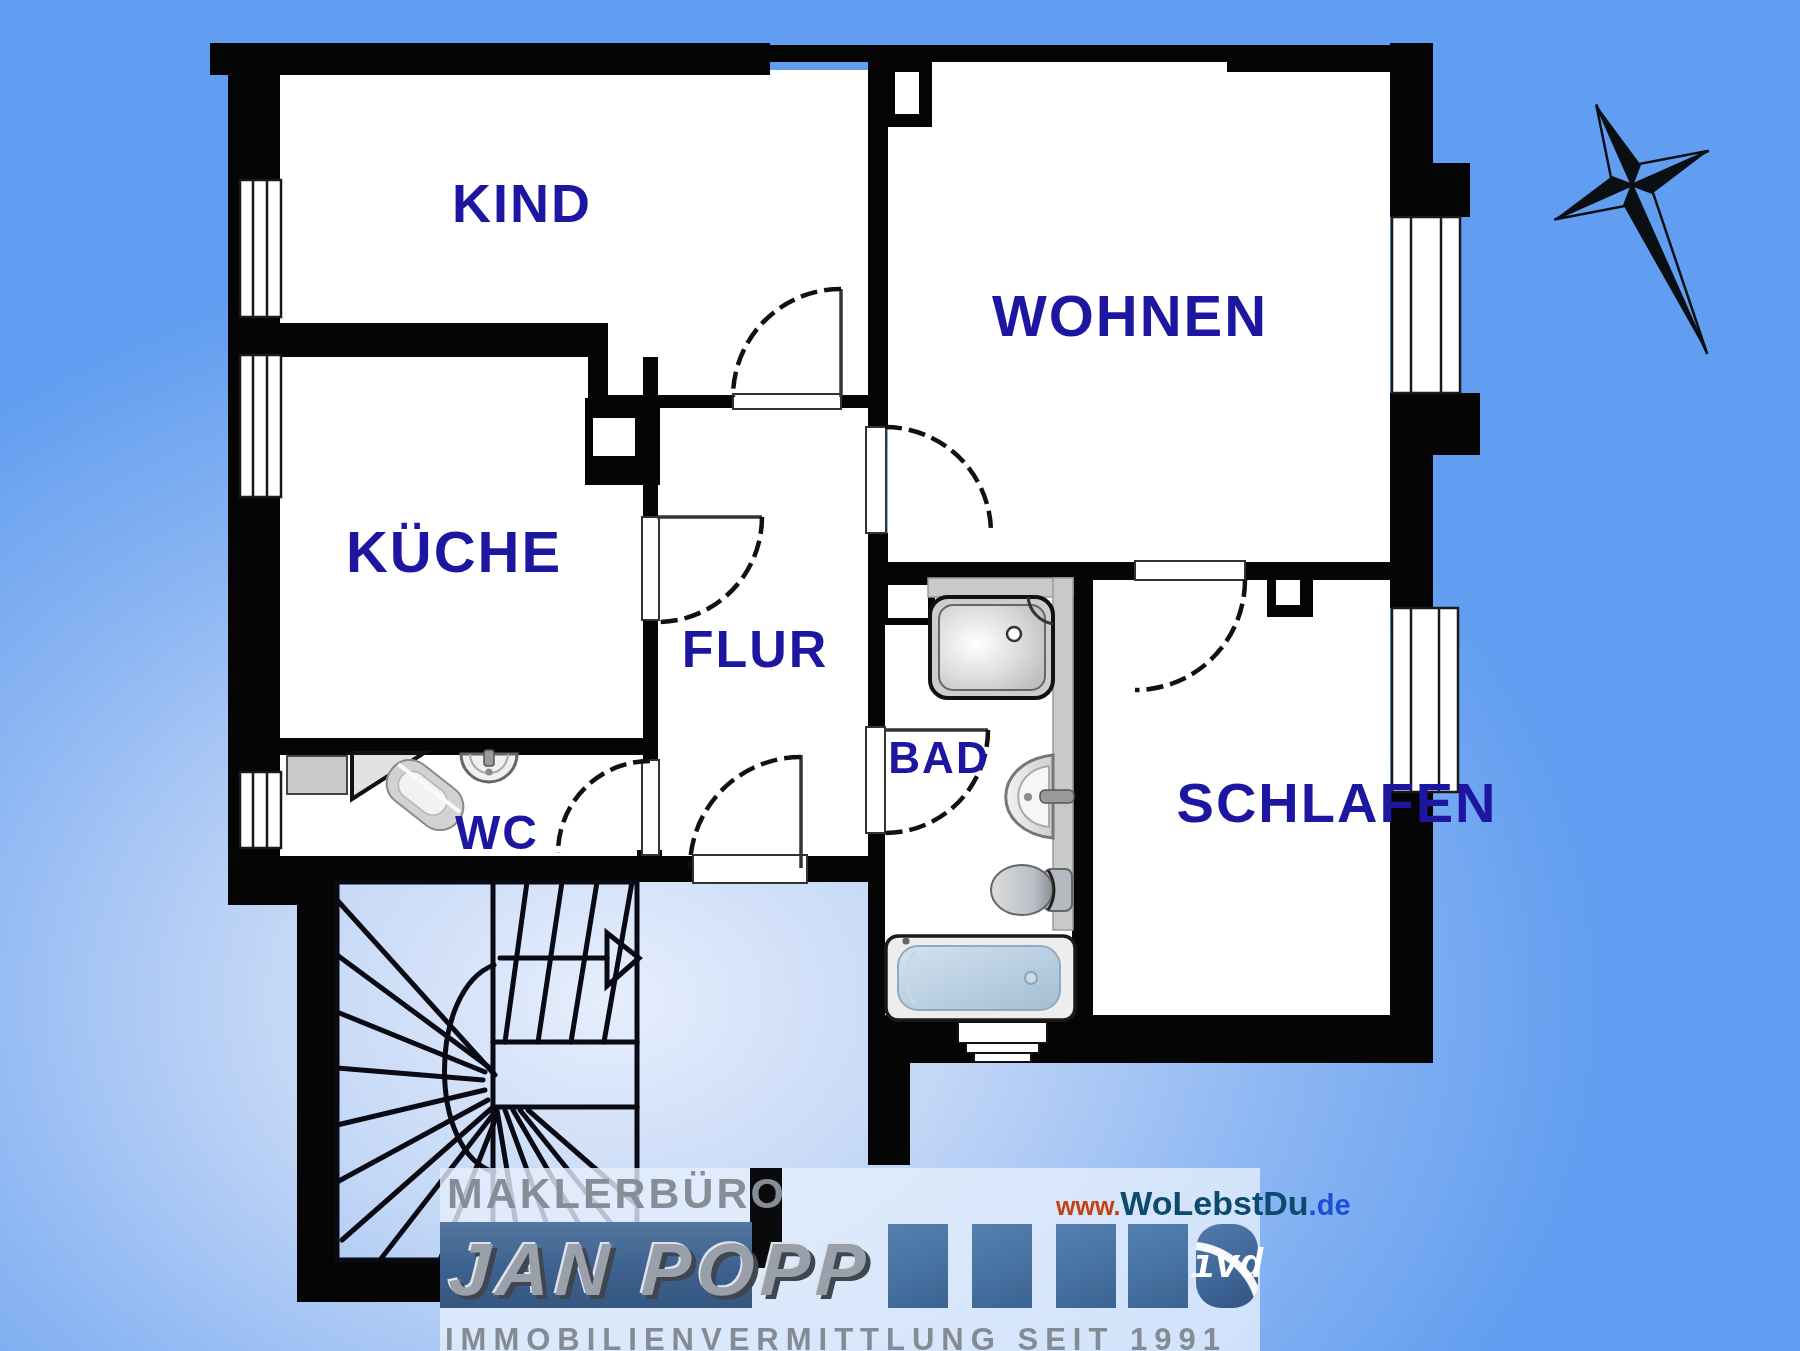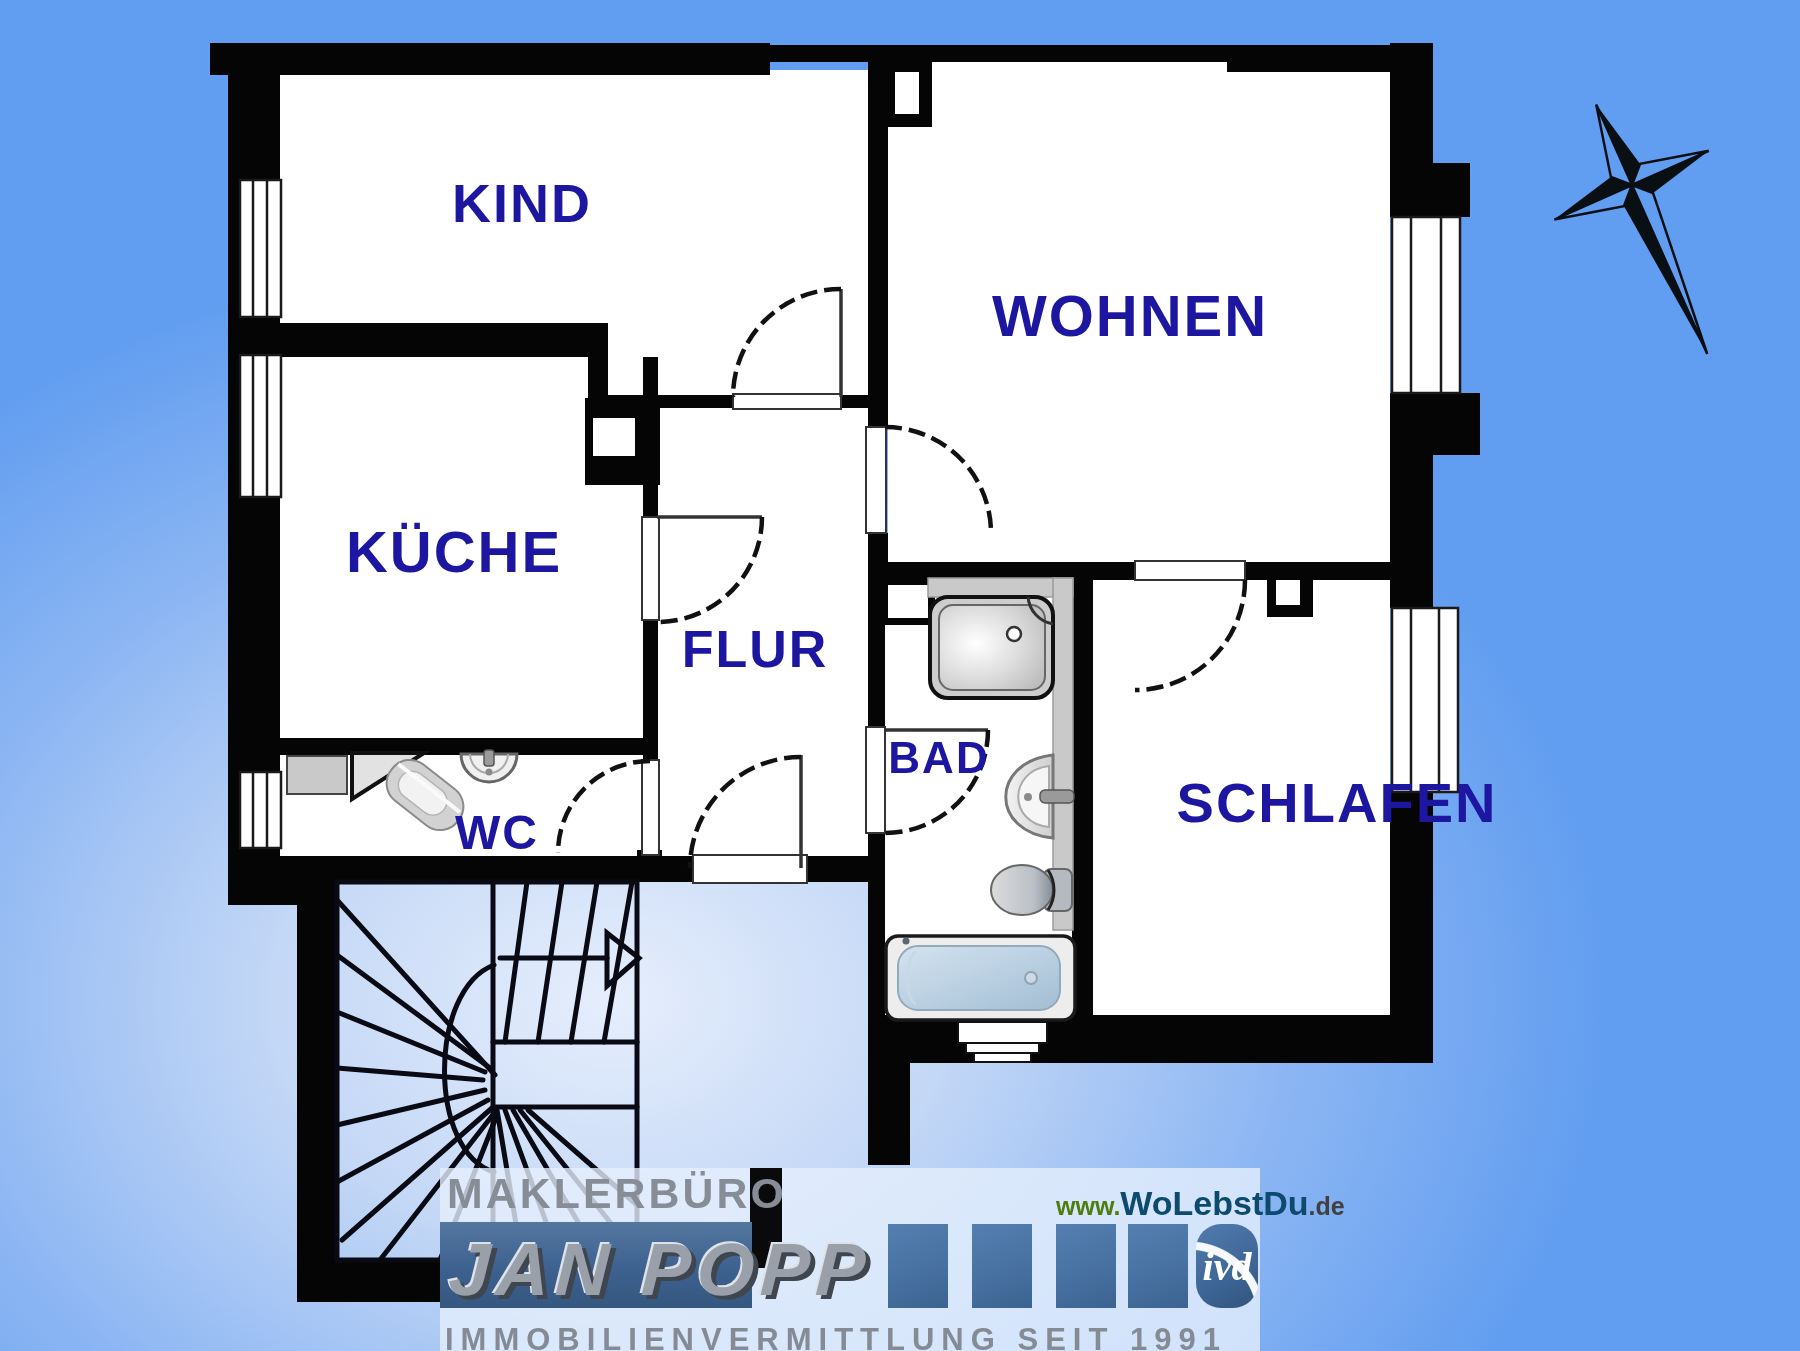--- a/index.html
+++ b/index.html
@@ -28,27 +28,27 @@
     color:#9aa0aa;
     text-shadow:5px 4px 0 #40464f,-2px -2px 0 #dfe3e9;
     transform:skewX(-3deg);}
   .logo-sq{position:absolute;top:1224px;width:60px;height:84px;
     background:linear-gradient(160deg,#557fb0 0%,#46709f 60%,#3c6392 100%);}
   .logo-ivd{position:absolute;left:1196px;top:1224px;width:62px;height:84px;
     border-radius:25px;
     background:
       radial-gradient(circle at -12% 112%, rgba(0,0,0,0) 58%, rgba(255,255,255,.95) 59%, rgba(255,255,255,.95) 65%, rgba(0,0,0,0) 66%),
       linear-gradient(150deg,#527cae 0%,#3d6596 60%,#32547c 100%);
-    color:#fff;font-family:Liberation Serif, serif;
+    color:#fff;font-family:Liberation Mono, monospace;
     font-weight:bold;font-style:italic;font-size:40px;
     display:flex;align-items:center;justify-content:center;}
   .logo-web{position:absolute;left:1056px;top:1184px;white-space:nowrap;}
-  .logo-web .w1{font-size:25px;font-weight:bold;color:#4d7c0f;}
+  .logo-web .w1{font-size:25px;font-weight:bold;color:#c2410c;}
   .logo-web .w2{font-size:34px;font-weight:bold;color:#0c4a6e;}
-  .logo-web .w3{font-size:25px;font-weight:bold;color:#404040;}
+  .logo-web .w3{font-size:29px;font-weight:bold;color:#1d4ed8;}
   .logo-tagline{position:absolute;left:445px;top:1322px;white-space:nowrap;
     font-weight:bold;font-size:31px;letter-spacing:7px;color:#858b94;}
   .plan-bar{position:absolute;left:750px;top:1168px;width:32px;height:100px;background:#0a0a0d;}
 </style>
 </head>
 <body>
 
 <div class="stage">
 <svg width="1800" height="1351" viewBox="0 0 1800 1351">
   <defs>

